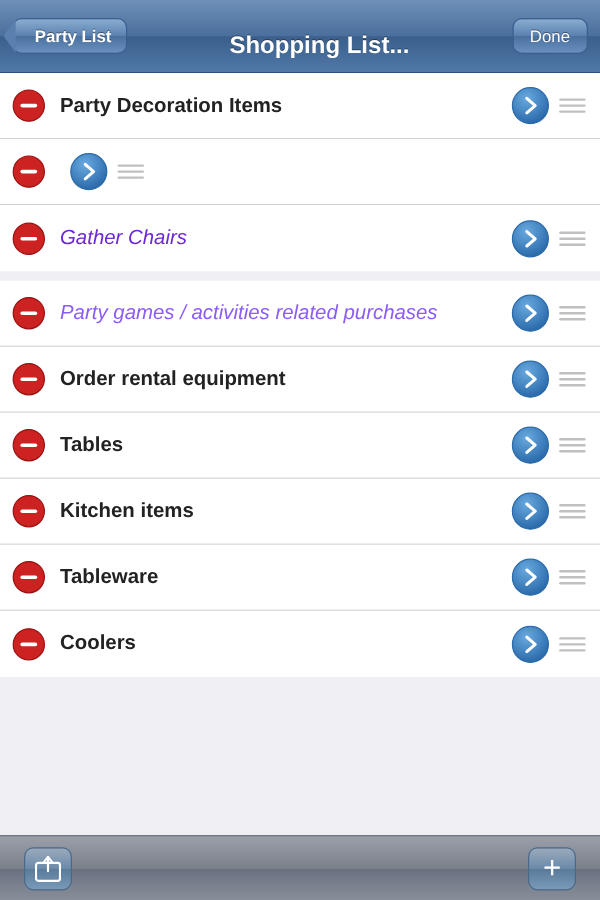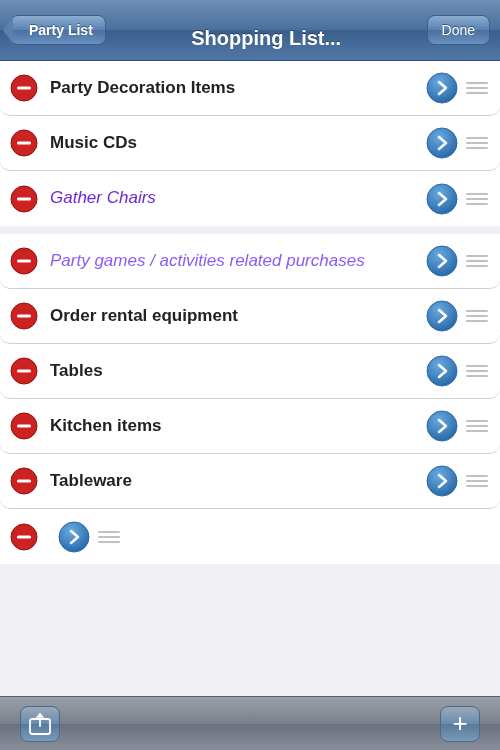--- a/index.html
+++ b/index.html
@@ -86,21 +86,20 @@
       margin-bottom: 8px;
     }
 
     .list-item {
       display: flex;
       align-items: center;
       padding: 0 10px;
       min-height: 55px;
       border-bottom: 1px solid #d0d0d0;
       background: white;
-      border-radius: 10px;
     }
 
     .list-item:last-child {
       border-bottom: none;
     }
 
     .delete-icon {
       width: 28px;
       height: 28px;
       min-width: 28px;
@@ -249,21 +248,20 @@
       </div>
     </div>
 
     <div class="list-item">
       <div class="delete-icon">
         <svg viewBox="0 0 28 28">
           <circle cx="14" cy="14" r="13" fill="#cc2222" stroke="#991111" stroke-width="1"></circle>
           <rect x="7" y="12.5" width="14" height="3" rx="1.5" fill="white"></rect>
         </svg>
       </div>
-      <div class="item-text bold">Music CDs</div>
       <div class="chevron-button">
         <svg viewBox="0 0 32 32">
           <circle cx="16" cy="16" r="15" fill="url(#blueGrad2)" stroke="#2a6aaa" stroke-width="1"></circle>
           <defs>
             <radialGradient id="blueGrad2" cx="40%" cy="30%" r="70%">
               <stop offset="0%" stop-color="#6aaae0"></stop>
               <stop offset="100%" stop-color="#2a6aaa"></stop>
             </radialGradient>
           </defs>
           <polyline points="13,10 20,16 13,22" fill="none" stroke="white" stroke-width="2.5" stroke-linecap="round" stroke-linejoin="round"></polyline>
@@ -442,20 +440,21 @@
       </div>
     </div>
 
     <div class="list-item">
       <div class="delete-icon">
         <svg viewBox="0 0 28 28">
           <circle cx="14" cy="14" r="13" fill="#cc2222" stroke="#991111" stroke-width="1"></circle>
           <rect x="7" y="12.5" width="14" height="3" rx="1.5" fill="white"></rect>
         </svg>
       </div>
+      <div class="item-text bold">Coolers</div>
       <div class="chevron-button">
         <svg viewBox="0 0 32 32">
           <circle cx="16" cy="16" r="15" fill="url(#blueGrad9)" stroke="#2a6aaa" stroke-width="1"></circle>
           <defs>
             <radialGradient id="blueGrad9" cx="40%" cy="30%" r="70%">
               <stop offset="0%" stop-color="#6aaae0"></stop>
               <stop offset="100%" stop-color="#2a6aaa"></stop>
             </radialGradient>
           </defs>
           <polyline points="13,10 20,16 13,22" fill="none" stroke="white" stroke-width="2.5" stroke-linecap="round" stroke-linejoin="round"></polyline>

